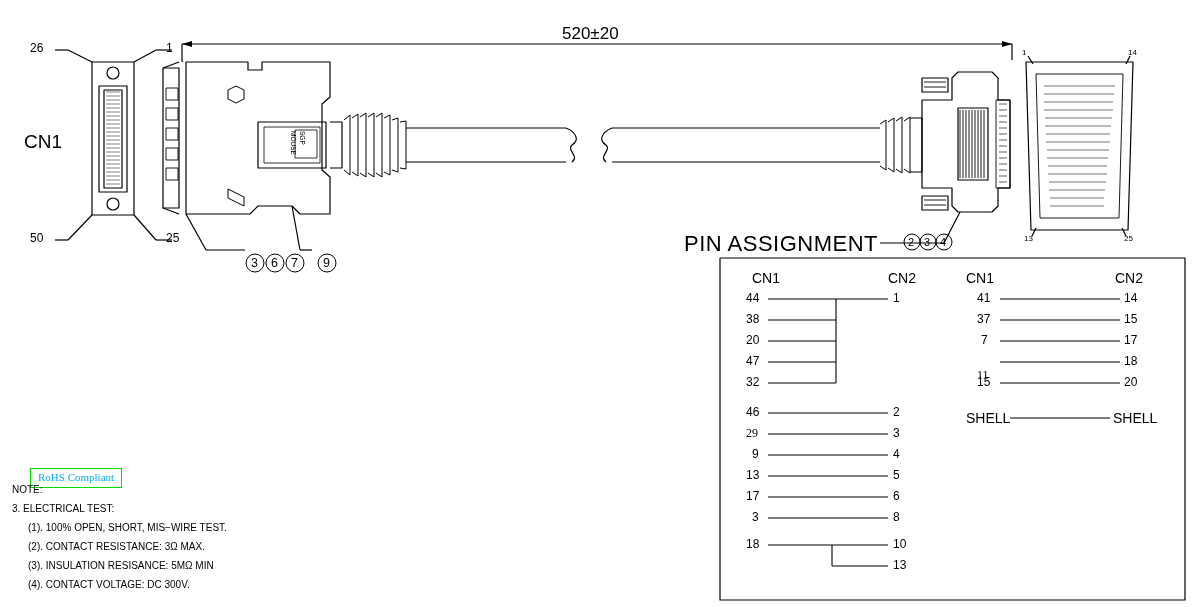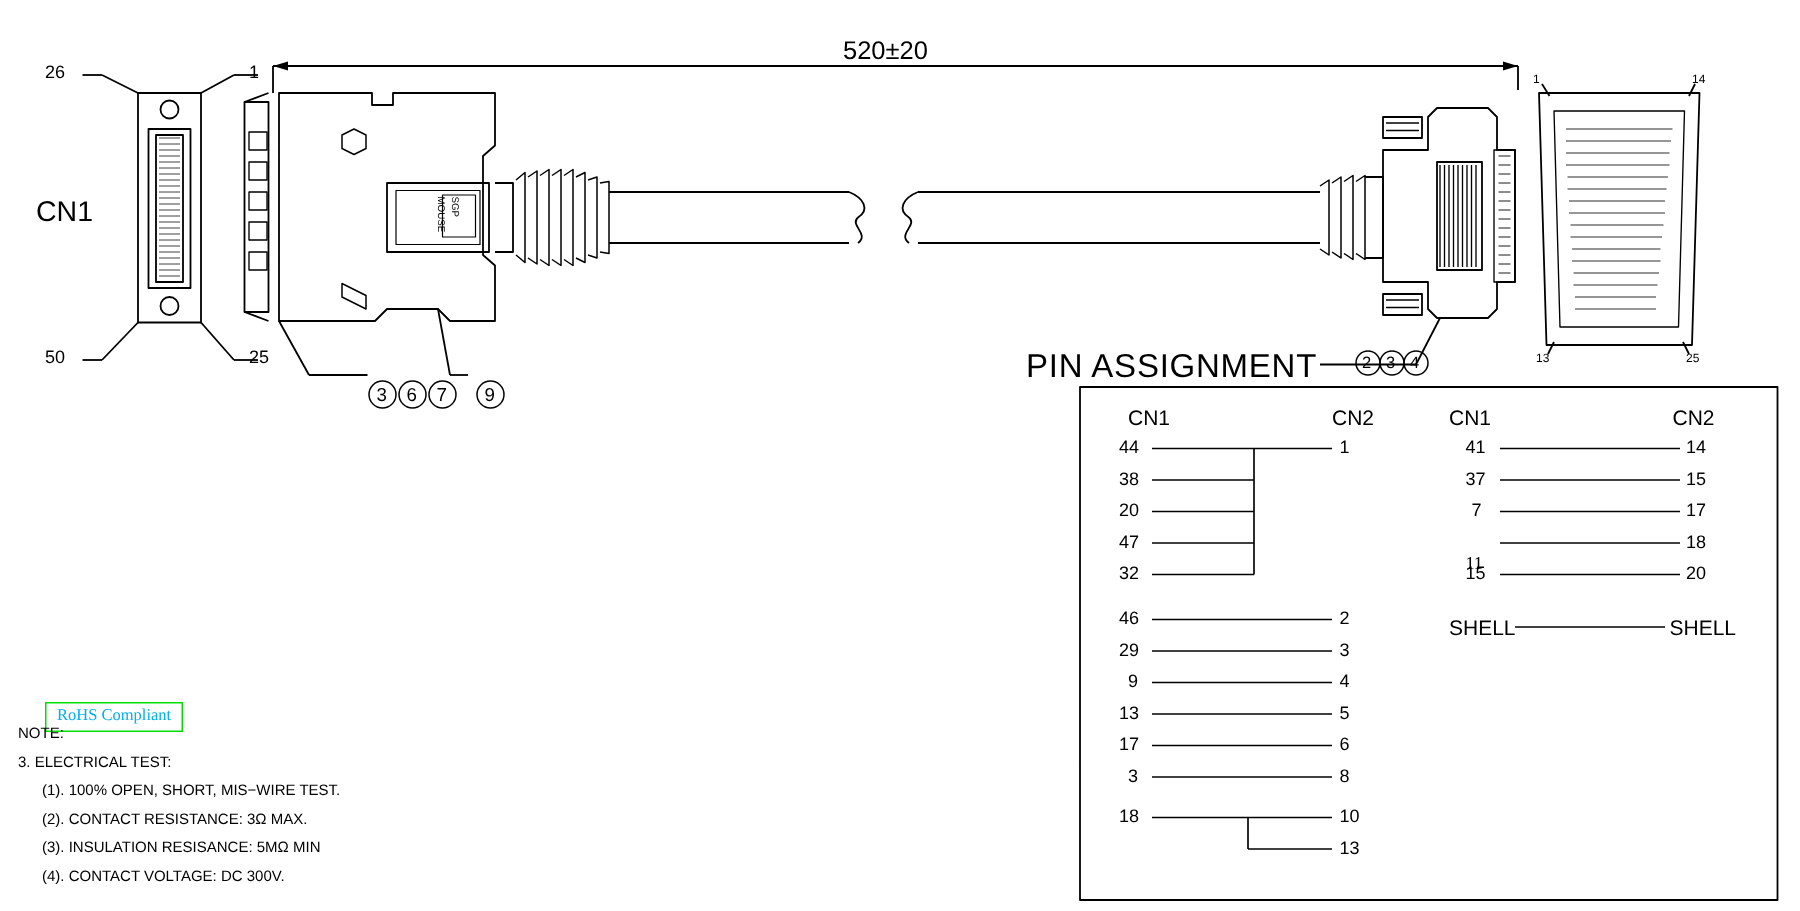--- a/index.html
+++ b/index.html
@@ -311,21 +311,21 @@
 <div class="t hdr" style="left:888px; top:270px;">CN2</div>
 <div class="t hdr" style="left:966px; top:270px;">CN1</div>
 <div class="t hdr" style="left:1115px; top:270px;">CN2</div>
 
 <div class="t num" style="left:746px; top:291px;">44</div>
 <div class="t num" style="left:746px; top:312px;">38</div>
 <div class="t num" style="left:746px; top:333px;">20</div>
 <div class="t num" style="left:746px; top:354px;">47</div>
 <div class="t num" style="left:746px; top:375px;">32</div>
 <div class="t num" style="left:746px; top:405px;">46</div>
-<div class="t num" style="left:746px; top:426px;">29</div>
+<div class="t num" style="left:746px; top:426px;font-family:Liberation Serif, serif;">29</div>
 <div class="t num" style="left:752px; top:447px;">9</div>
 <div class="t num" style="left:746px; top:468px;">13</div>
 <div class="t num" style="left:746px; top:489px;">17</div>
 <div class="t num" style="left:752px; top:510px;">3</div>
 <div class="t num" style="left:746px; top:537px;">18</div>
 
 <div class="t num" style="left:893px; top:291px;">1</div>
 <div class="t num" style="left:893px; top:405px;">2</div>
 <div class="t num" style="left:893px; top:426px;">3</div>
 <div class="t num" style="left:893px; top:447px;">4</div>

